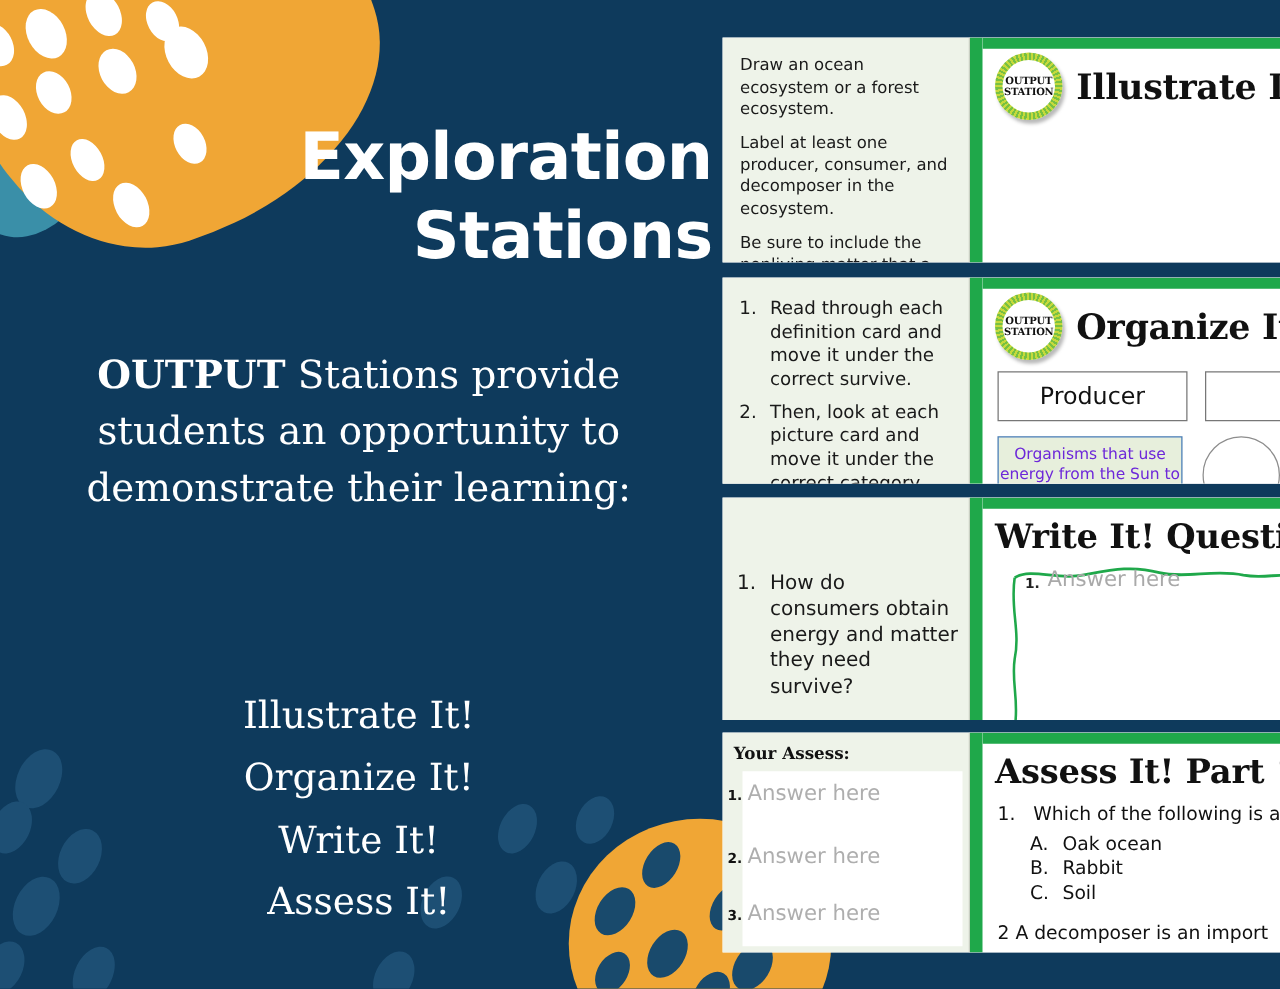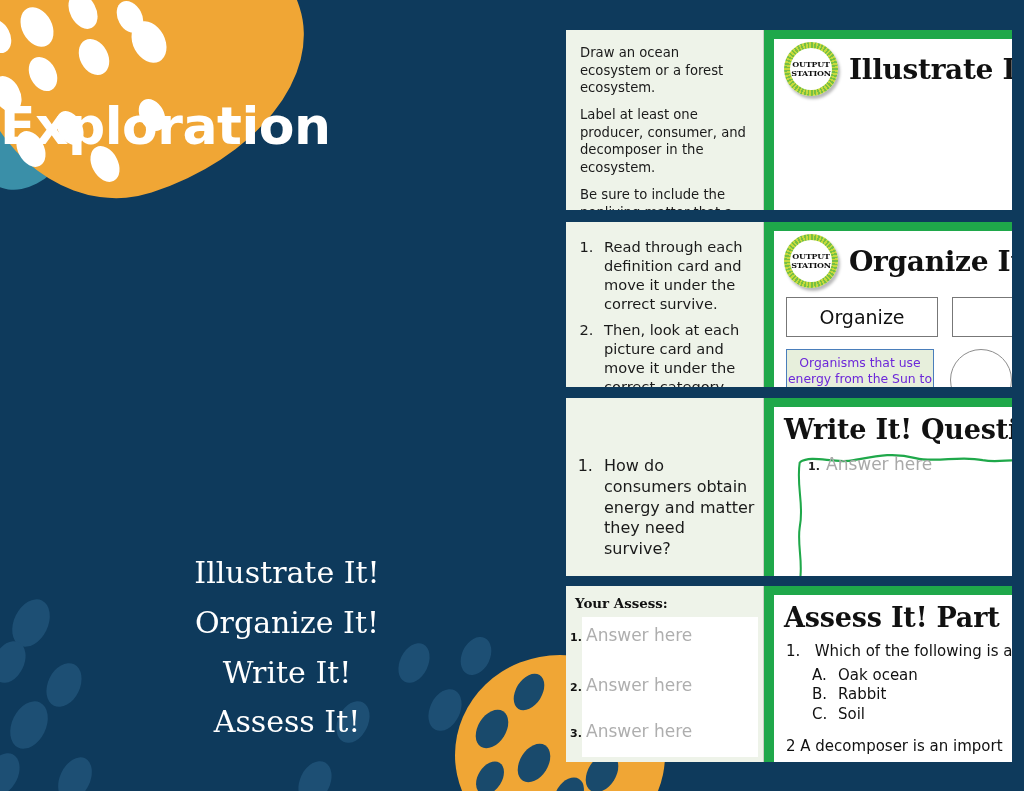--- a/index.html
+++ b/index.html
@@ -47,21 +47,21 @@
   
   #left-col {
     position: absolute;
     left: 0; top: 0;
     width: 570px; height: 791px;
   }
   #page-title {
     position: absolute;
     left: 0; top: 95px;
     width: 570px;
-    text-align: left;
+    text-align: right;
     color: #ffffff;
     font-family: "DejaVu Sans", sans-serif;
     font-weight: 700;
     font-size: 52px;
     line-height: 1.22;
     letter-spacing: -0.5px;
   }
   #intro-paragraph {
     position: absolute;
     left: 22px; top: 278px;
@@ -83,21 +83,21 @@
   #station-list .station-item {
     color: #ffffff;
     font-family: "DejaVu Serif", serif;
     font-size: 30px;
     line-height: 1.66;
   }
 
   
   #cards {
     position: absolute;
-    left: 566px; top: 0;
+    left: 578px; top: 0;
     width: 446px; height: 791px;
   }
   .slide-card {
     position: absolute;
     left: 0;
     width: 446px;
     background: #ffffff;
     overflow: hidden;
     display: flex;
   }
@@ -367,22 +367,24 @@
     <div class="dot-navy-dark" style="left:520px; top:742px; width:28px; height:42px; transform:rotate(32deg);"></div>
     <div class="dot-navy-dark" style="left:478px; top:760px; width:24px; height:36px; transform:rotate(32deg);"></div>
     <div class="dot-navy-dark" style="left:588px; top:752px; width:28px; height:42px; transform:rotate(32deg);"></div>
     <div class="dot-navy-dark" style="left:556px; top:776px; width:26px; height:38px; transform:rotate(32deg);"></div>
   </div>
 
   <div id="left-col">
 
     <div id="page-title">
       <div>Exploration</div>
+      <div>Stations</div>
     </div>
 
+    <div id="intro-paragraph"><span class="bold">OUTPUT</span><span> Stations provide students an opportunity to demonstrate their learning:</span></div>
 
     <div id="station-list">
       <div class="station-item">Illustrate It!</div>
       <div class="station-item">Organize It!</div>
       <div class="station-item">Write It!</div>
       <div class="station-item">Assess It!</div>
     </div>
   </div>
 
   <div id="cards">
@@ -419,21 +421,21 @@
         <div class="head-row">
           <div class="badge">
             <div class="badge-inner">
               <span>OUTPUT</span>
               <span>STATION</span>
             </div>
           </div>
           <div class="card-title">Organize It!</div>
         </div>
         <div class="cat-row">
-          <div class="cat-box">Organize</div>
+          <div class="cat-box">Producer</div>
           <div class="cat-box">C</div>
         </div>
         <div class="def-row">
           <div class="def-card">Organisms that use energy from the Sun to</div>
           <div class="def-oval"></div>
         </div>
       </div>
     </div>
 
     <div class="slide-card" id="card-write" style="top:398px; height:178px;">

